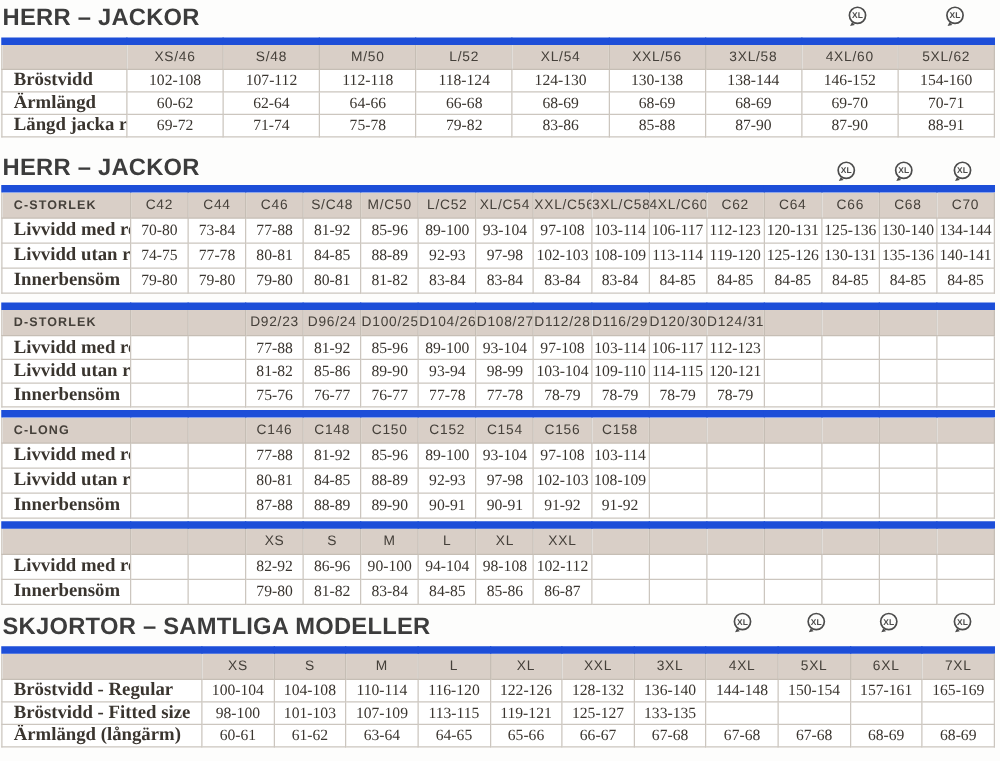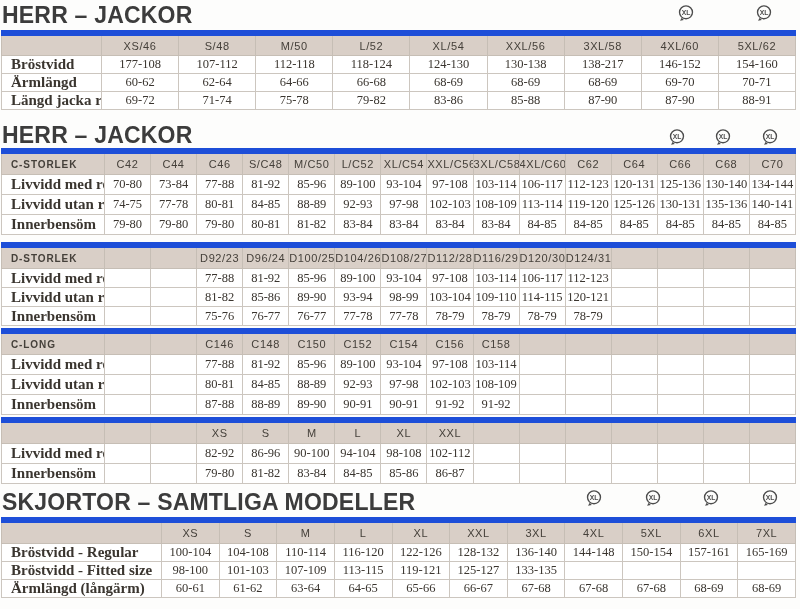--- a/index.html
+++ b/index.html
@@ -3,21 +3,21 @@
 <meta charset="utf-8">
 <style>
   html,body{margin:0;padding:0;}
   body{
     width:800px;height:609px;overflow:hidden;background:#fdfdfc;
     font-family:"Liberation Sans",sans-serif;
   }
   .page{position:relative;width:800px;height:609px;padding-top:4px;box-sizing:border-box;}
   .sec-header{position:relative;height:22px;margin:0 0 0 2px;}
   .sec-header .title{
-    font-size:23px;line-height:22px;font-weight:600;color:#3c3c3c;
+    font-size:19px;line-height:22px;font-weight:600;color:#3c3c3c;
     letter-spacing:0.2px;margin:0;font-family:"Liberation Sans",sans-serif;
   }
   .badge{position:absolute;width:18px;height:18px;}
   .badge svg{display:block;}
 
   table.tbl{
     border-collapse:collapse;table-layout:fixed;width:795px;margin-left:1px;
     border-top:6px solid #1d4ed8;
   }
   .tbl th,.tbl td{
@@ -99,27 +99,27 @@
           <th>XL/54</th>
           <th>XXL/56</th>
           <th>3XL/58</th>
           <th>4XL/60</th>
           <th>5XL/62</th>
         </tr>
       </thead>
       <tbody>
         <tr>
           <td class="lbl">Bröstvidd</td>
-          <td>177-108</td>
+          <td>102-108</td>
           <td>107-112</td>
           <td>112-118</td>
           <td>118-124</td>
           <td>124-130</td>
           <td>130-138</td>
-          <td>138-217</td>
+          <td>138-144</td>
           <td>146-152</td>
           <td>154-160</td>
         </tr>
         <tr>
           <td class="lbl">Ärmlängd</td>
           <td>60-62</td>
           <td>62-64</td>
           <td>64-66</td>
           <td>66-68</td>
           <td>68-69</td>

